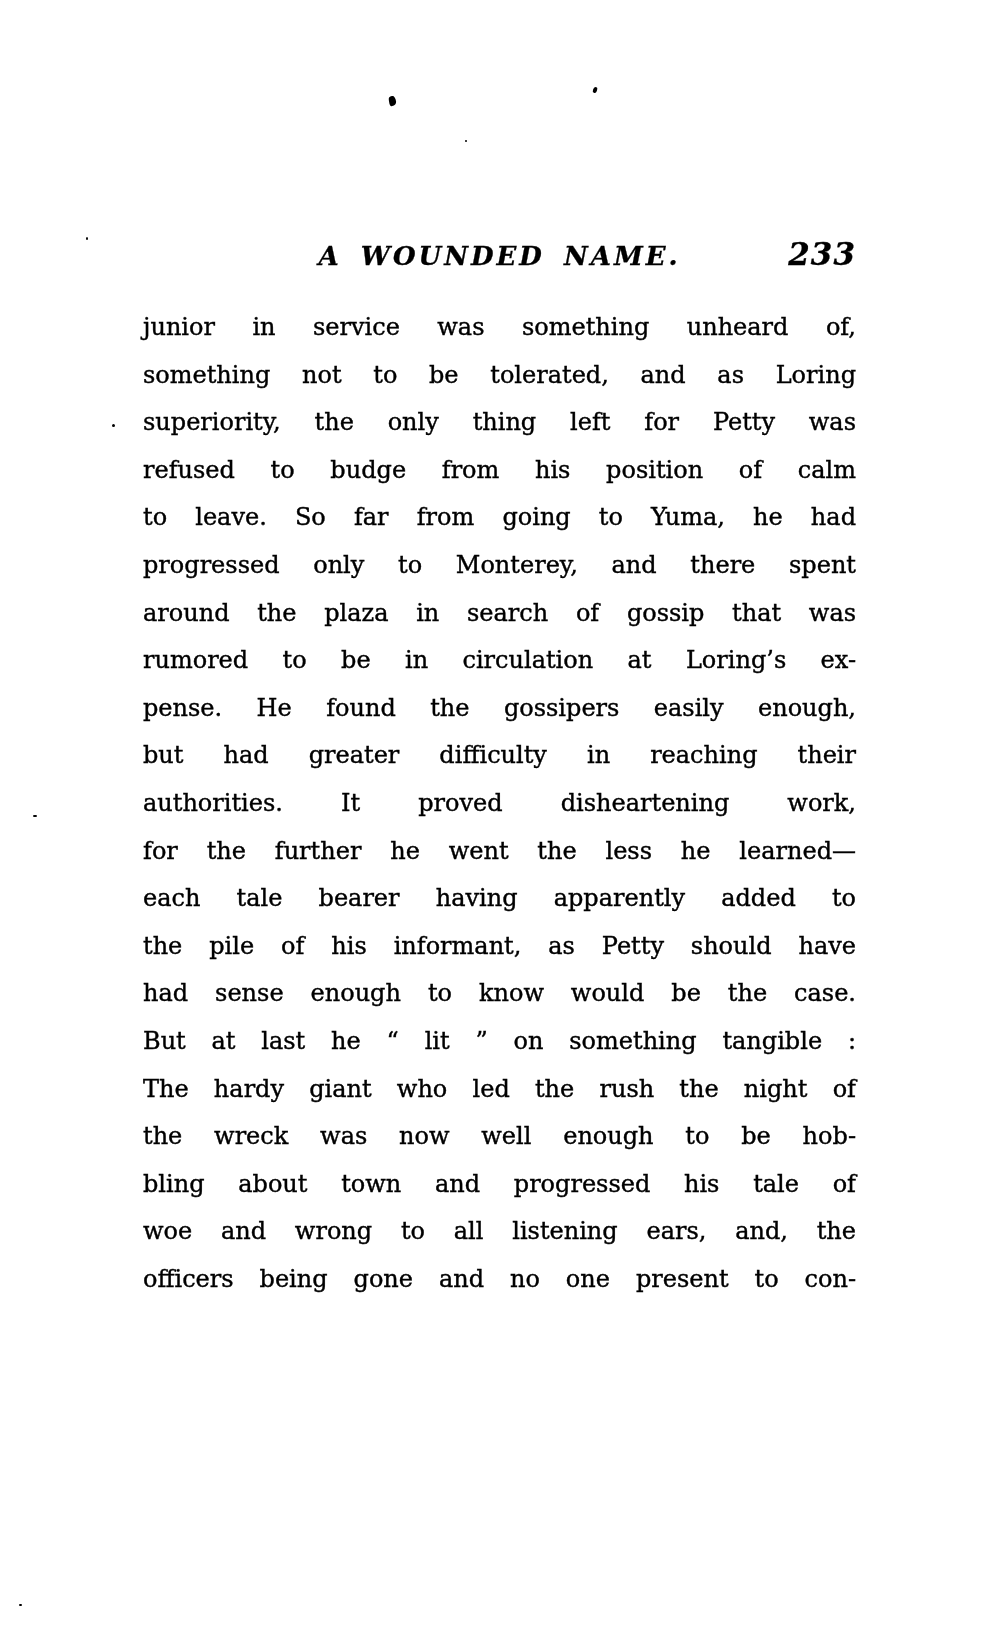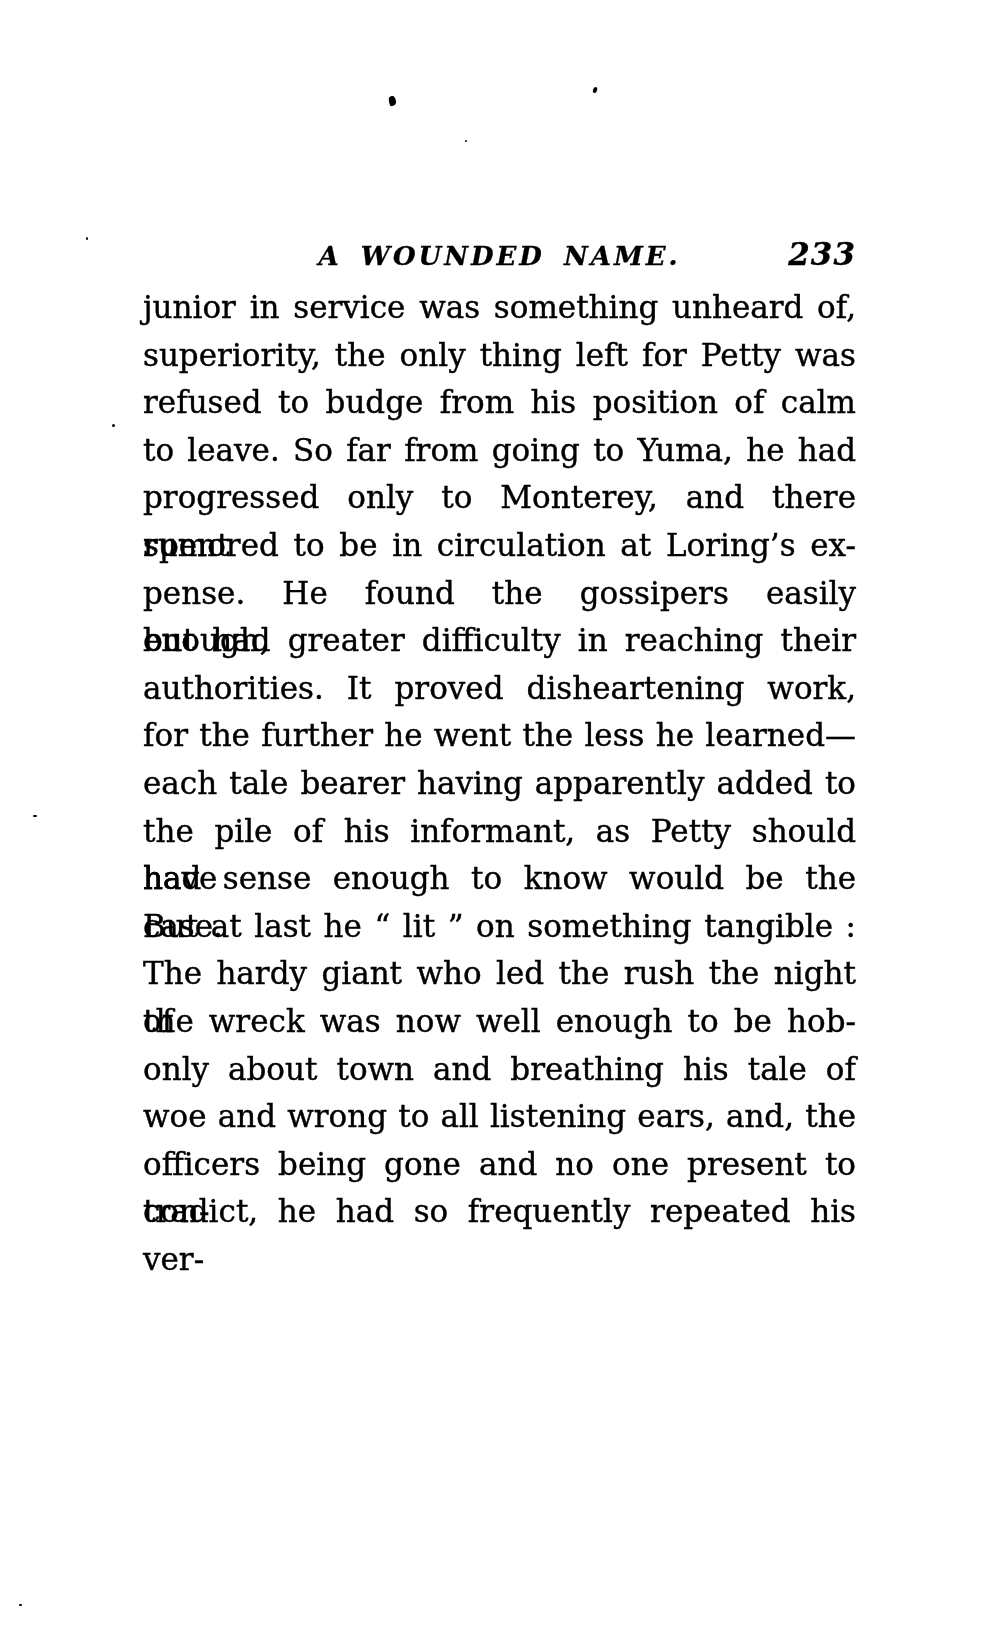--- a/index.html
+++ b/index.html
@@ -51,23 +51,23 @@
     font-size: 31px;
     font-weight: bold;
     letter-spacing: 1px;
     font-style: italic;
     -webkit-text-stroke: 0.3px #000;
   }
   
   .body-text {
     position: absolute;
     left: 143px;
-    top: 284px;
+    top: 304px;
     width: 713px;
-    font-size: 31px;
+    font-size: 24px;
     line-height: 47.6px;
     -webkit-text-stroke: 0.4px #000;
   }
   .line {
     text-align: justify;
     text-align-last: justify;
     height: 47.6px;
   }
   
   .speck {
@@ -98,34 +98,35 @@
   <span class="speck s6"></span>
   <span class="speck s7"></span>
 
   <header class="running-header">
     <span class="header-title">A WOUNDED NAME.</span>
     <span class="page-number">233</span>
   </header>
 
   <main class="body-text">
     <div class="line">junior in service was something unheard of,</div>
+    <div class="line">something not to be tolerated, and as Loring</div>
     <div class="line">superiority, the only thing left for Petty was</div>
     <div class="line">refused to budge from his position of calm</div>
     <div class="line">to leave. So far from going to Yuma, he had</div>
     <div class="line">progressed only to Monterey, and there spent</div>
+    <div class="line">around the plaza in search of gossip that was</div>
     <div class="line">rumored to be in circulation at Loring’s ex-</div>
     <div class="line">pense. He found the gossipers easily enough,</div>
     <div class="line">but had greater difficulty in reaching their</div>
     <div class="line">authorities. It proved disheartening work,</div>
     <div class="line">for the further he went the less he learned—</div>
     <div class="line">each tale bearer having apparently added to</div>
     <div class="line">the pile of his informant, as Petty should have</div>
     <div class="line">had sense enough to know would be the case.</div>
     <div class="line">But at last he “ lit ” on something tangible :</div>
     <div class="line">The hardy giant who led the rush the night of</div>
     <div class="line">the wreck was now well enough to be hob-</div>
-    <div class="line">only about town and breathing his tale of</div>
+    <div class="line">bling about town and progressed his tale of</div>
     <div class="line">woe and wrong to all listening ears, and, the</div>
     <div class="line">officers being gone and no one present to con-</div>
-    <div class="line">tradict, he had so frequently repeated his ver-</div>
   </main>
 
 </div>
 
 </body></html>

